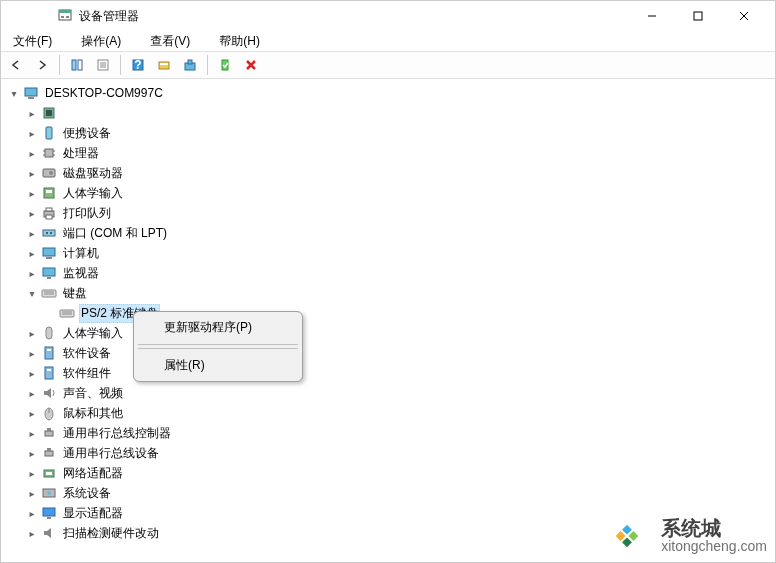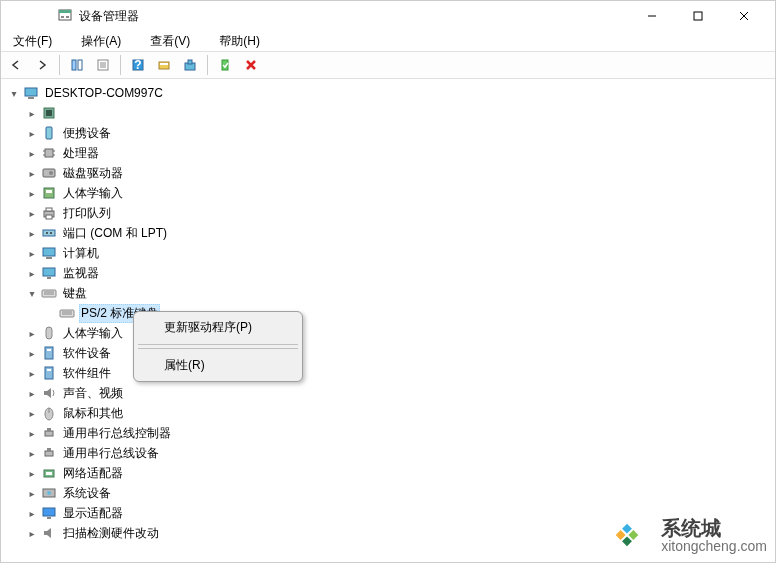--- a/index.html
+++ b/index.html
@@ -19,21 +19,21 @@
 .row .arrow{width:14px;height:14px;display:flex;align-items:center;justify-content:center;color:#666;cursor:pointer;font-size:10px;}
 .row .ricon{width:16px;height:16px;margin:0 4px 0 2px;display:flex;align-items:center;justify-content:center;}
 .row .label{padding:1px 2px;}
 .row.selected .label{background:#cce8ff;border:1px dotted #99d1ff;padding:0 1px;}
 .indent0{padding-left:4px;}
 .indent1{padding-left:22px;}
 .indent2{padding-left:40px;}
 .ctxmenu{position:absolute;background:#f0f0f0;border:1px solid #a0a0a0;box-shadow:2px 2px 4px rgba(0,0,0,0.25);padding:2px;min-width:170px;}
 .ctxitem{padding:5px 20px 5px 28px;cursor:pointer;}
 .ctxsep{height:1px;background:#c0c0c0;margin:3px 2px;}
-.watermark{position:absolute;right:8px;bottom:8px;display:flex;align-items:center;gap:16px;opacity:0.92;}
+.watermark{position:absolute;right:8px;bottom:8px;display:flex;align-items:flex-end;gap:16px;opacity:0.92;}
 .watermark .logo{width:36px;height:36px;position:relative;}
 .watermark .txt{line-height:1.1;}
 .watermark .big{font-size:20px;font-weight:600;color:#333;}
 .watermark .small{font-size:14px;color:#666;}
 svg{display:block;}
 </style>
 </head>
 <body>
 
 <div class="titlebar">

